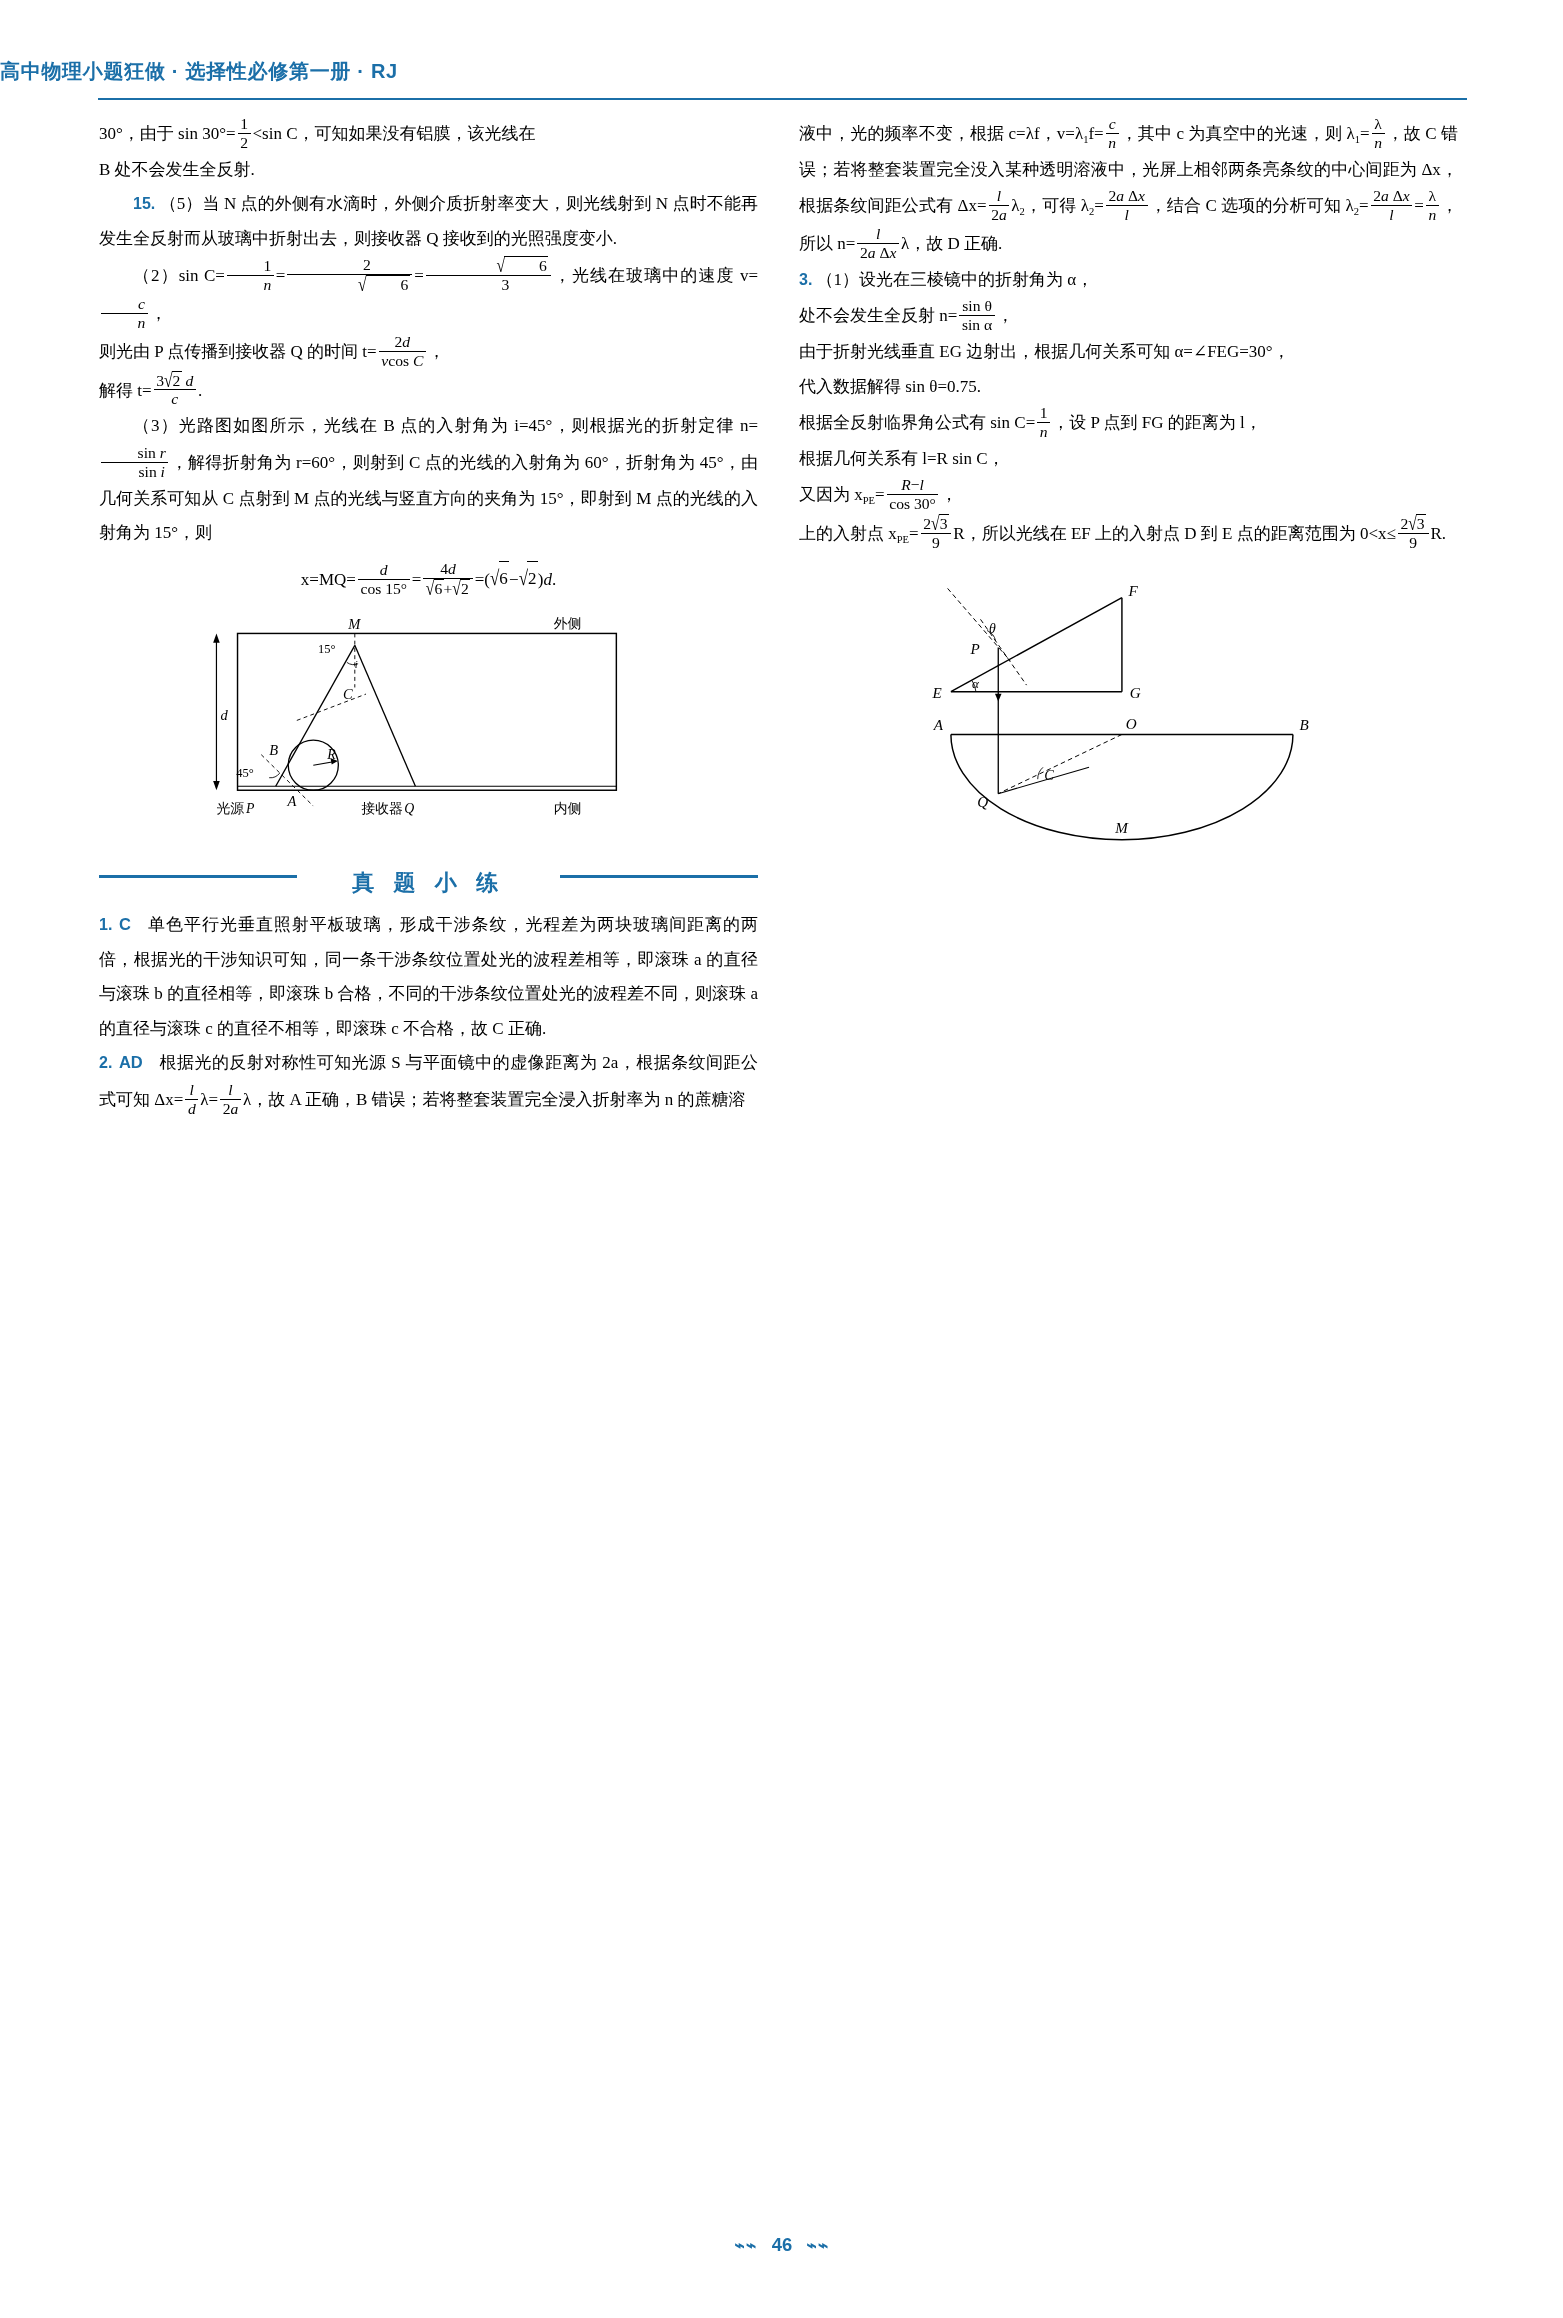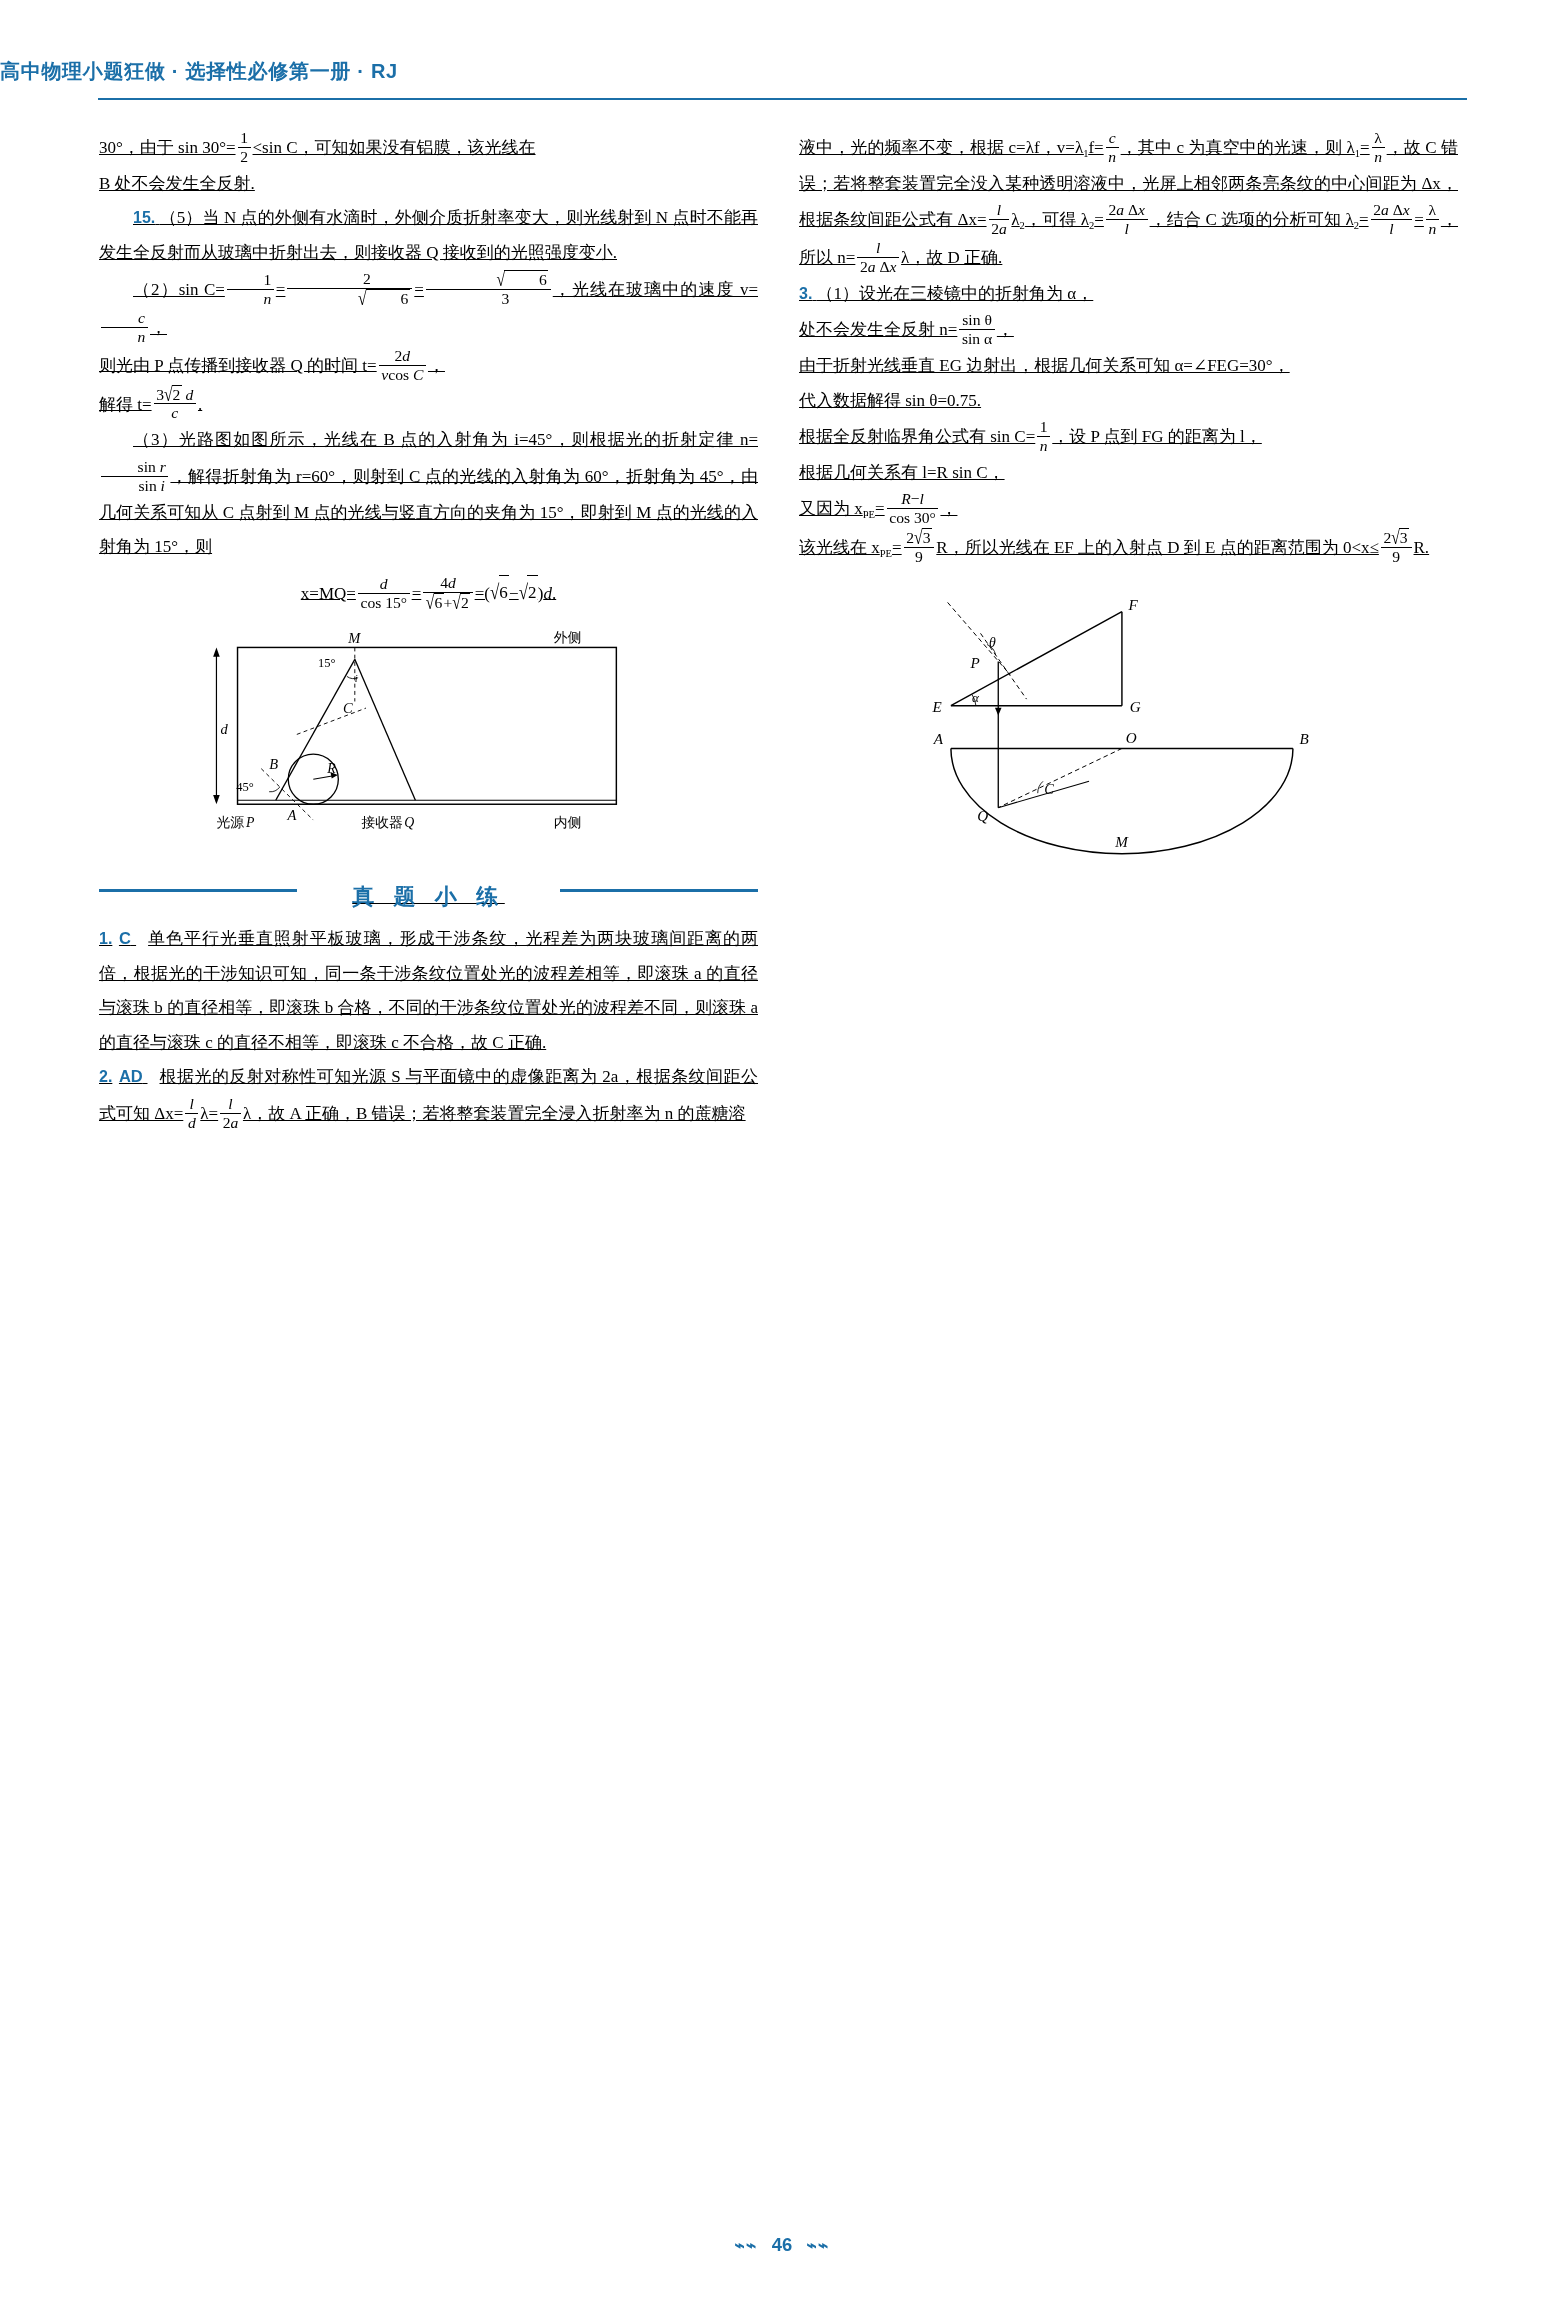--- a/index.html
+++ b/index.html
@@ -38,26 +38,25 @@
     position: absolute;
     left: 98px;
     top: 98px;
     width: 1369px;
     height: 2px;
     background: #1b6fa8;
   }
   
   .col {
     position: absolute;
-    top: 129px;
+    top: 115px;
     width: 659px;
     font-size: 17px;
     line-height: 2.03;
     text-align: justify;
-    text-decoration: underline;
   }
   .col-left { left: 99px; }
   .col-right { left: 799px; }
 
   p {
     margin: 0 0 0 0;
     text-indent: 0;
   }
   .ind { text-indent: 2em; }
   .num {
@@ -276,21 +275,21 @@
       <span>根据全反射临界角公式有 sin C=</span><span class="fr"><span class="n">1</span><span class="d"><i class="it">n</i></span></span><span>，设 P 点到 FG 的距离为 l，</span>
     </p>
 
     <p>根据几何关系有 l=R sin C，</p>
 
     <p>
       <span>又因为 x</span><sub class="sb">PE</sub><span>=</span><span class="fr"><span class="n"><i class="it">R</i>−<i class="it">l</i></span><span class="d">cos 30°</span></span>，
     </p>
 
     <p>
-      <span>该光线在 x</span><sub class="sb">PE</sub><span>=</span><span class="fr"><span class="n">2<span class="radic">√</span><span class="sq">3</span></span><span class="d">9</span></span><span>R，所以光线在 EF 上的入射点 D 到 E 点的距离范围为 0&lt;x≤</span><span class="fr"><span class="n">2<span class="radic">√</span><span class="sq">3</span></span><span class="d">9</span></span><span>R.</span>
+      <span>上的入射点 x</span><sub class="sb">PE</sub><span>=</span><span class="fr"><span class="n">2<span class="radic">√</span><span class="sq">3</span></span><span class="d">9</span></span><span>R，所以光线在 EF 上的入射点 D 到 E 点的距离范围为 0&lt;x≤</span><span class="fr"><span class="n">2<span class="radic">√</span><span class="sq">3</span></span><span class="d">9</span></span><span>R.</span>
     </p>
 
     <div class="fig2">
       <svg width="409" height="296" viewBox="0 0 620 450" style="font-size:25.5px">
 
         <line x1="40" y1="185" x2="300" y2="185" stroke="#000" stroke-width="2.2"></line>
         <line x1="300" y1="185" x2="300" y2="42" stroke="#000" stroke-width="2.2"></line>
         <line x1="40" y1="185" x2="300" y2="42" stroke="#000" stroke-width="2.2"></line>
 
         <line x1="35" y1="28" x2="130" y2="138" stroke="#000" stroke-width="1.5" stroke-dasharray="7,5"></line>

